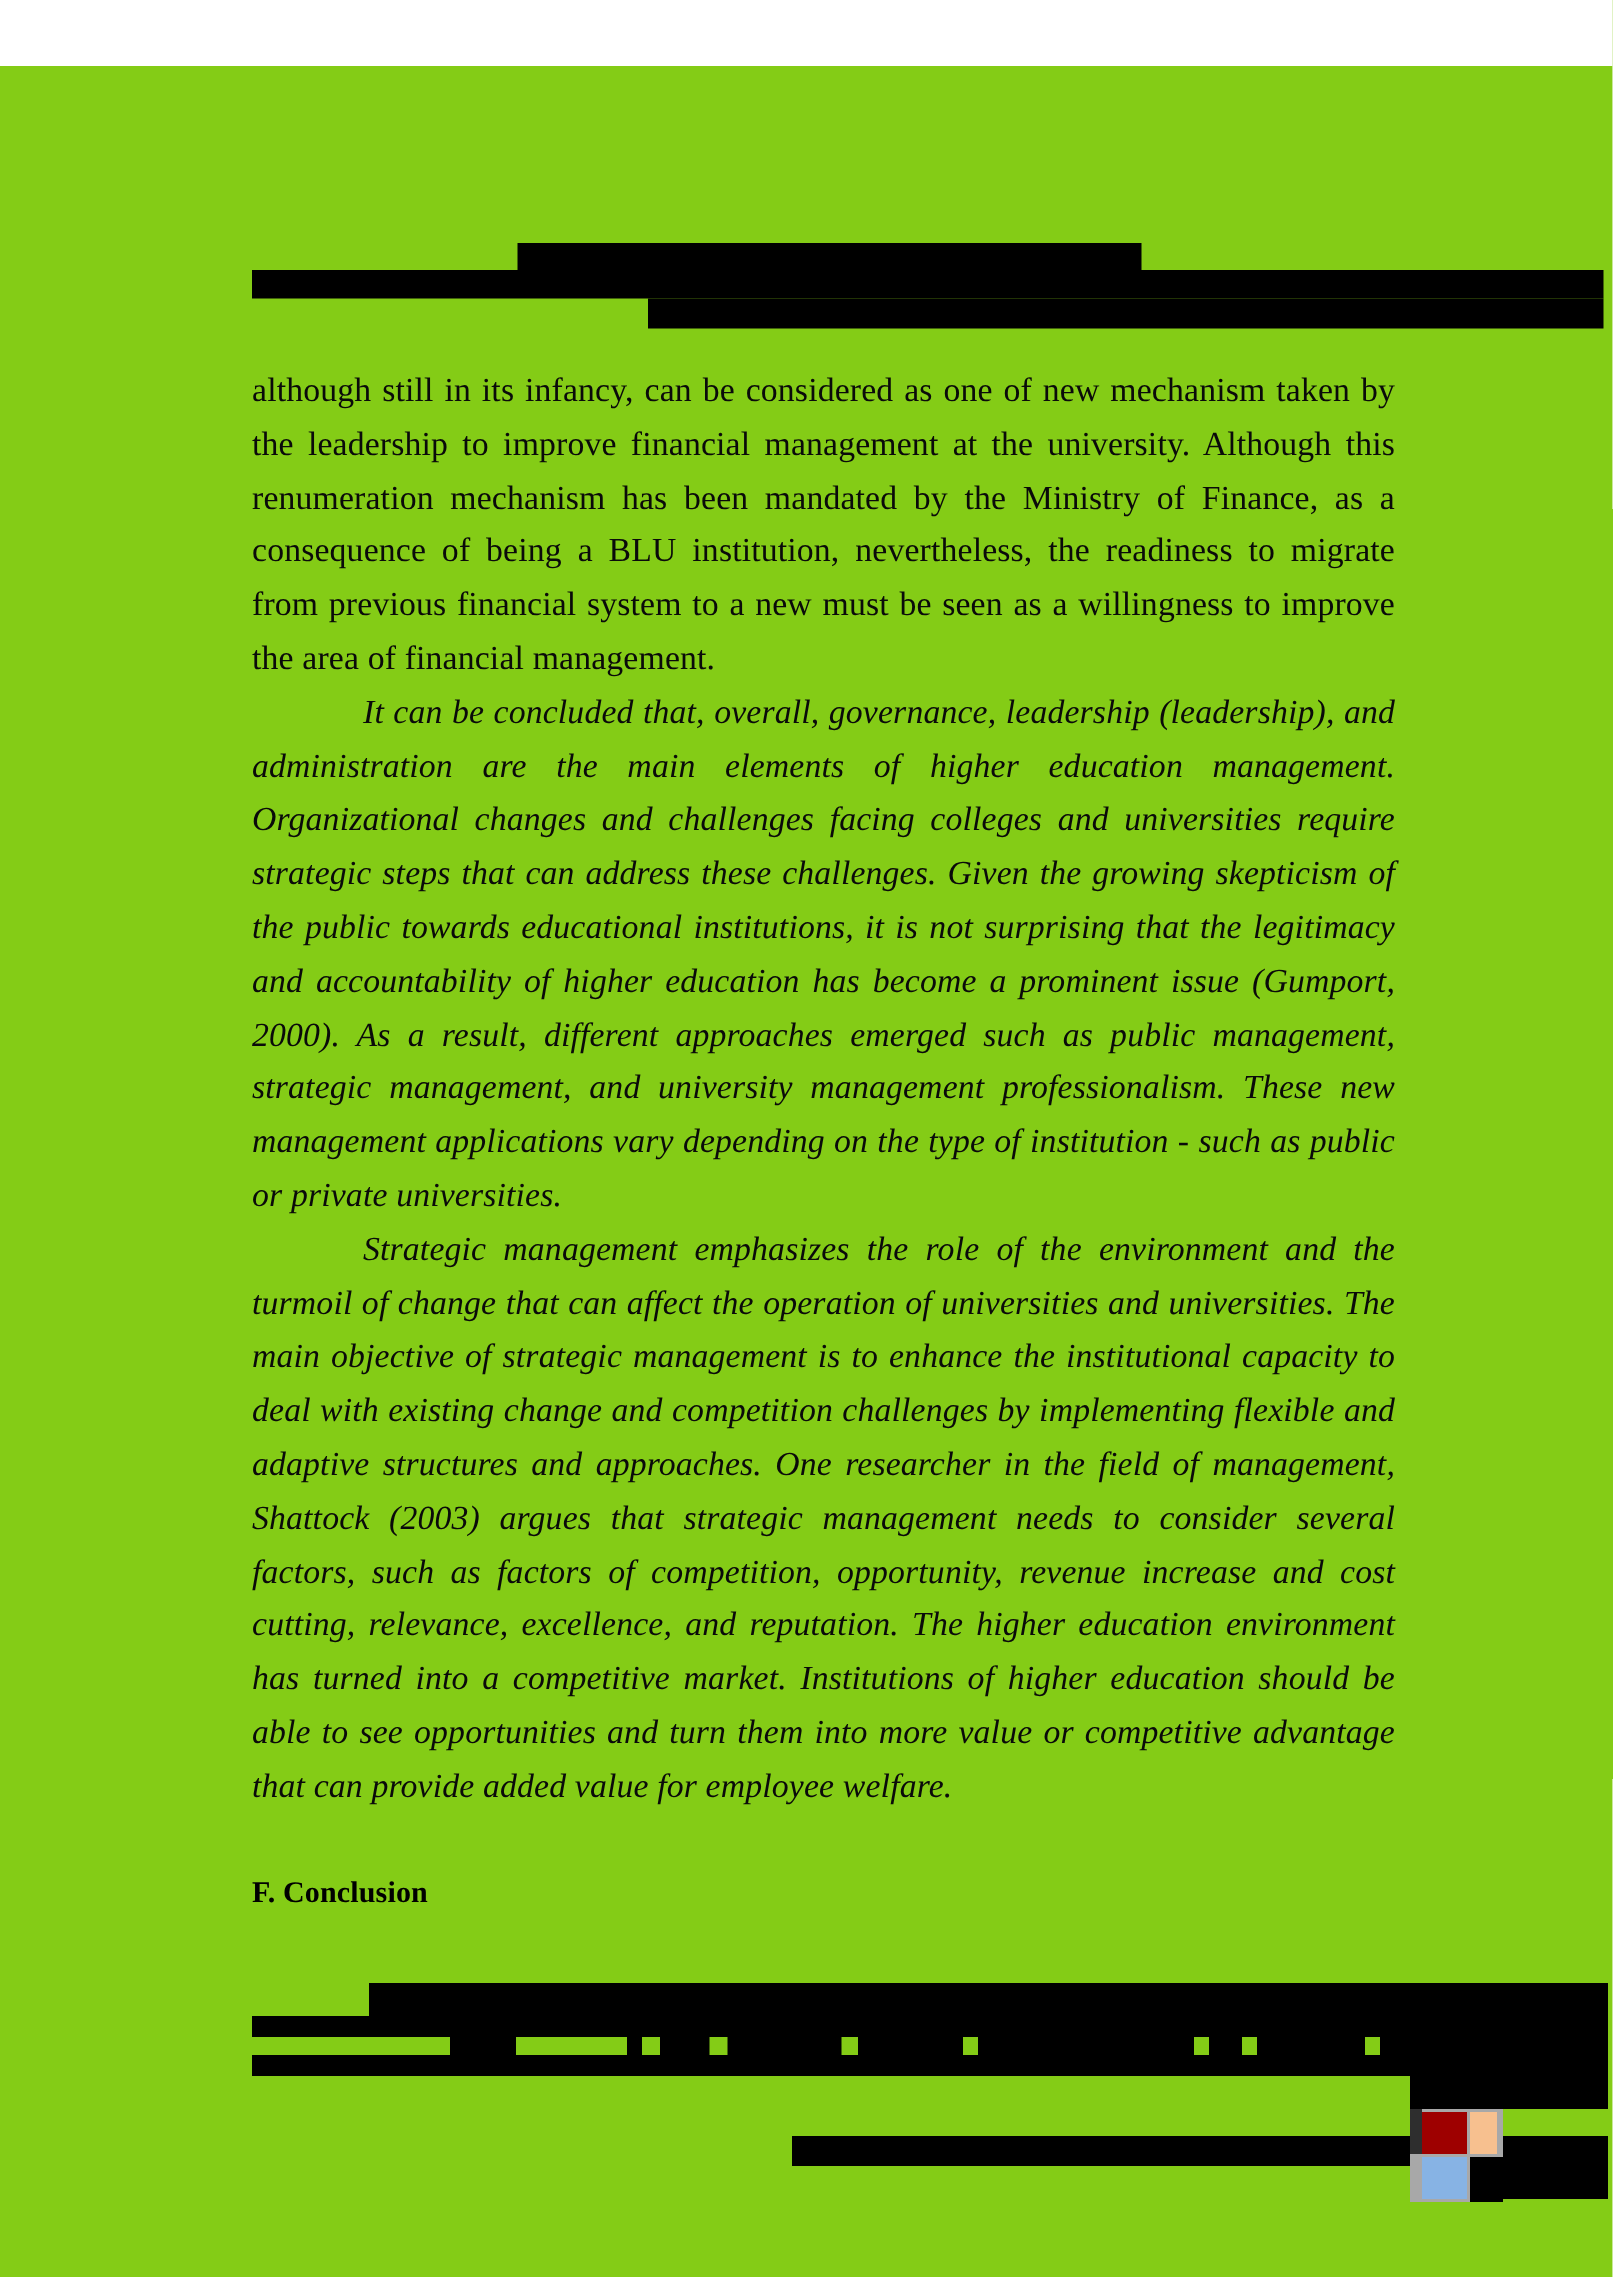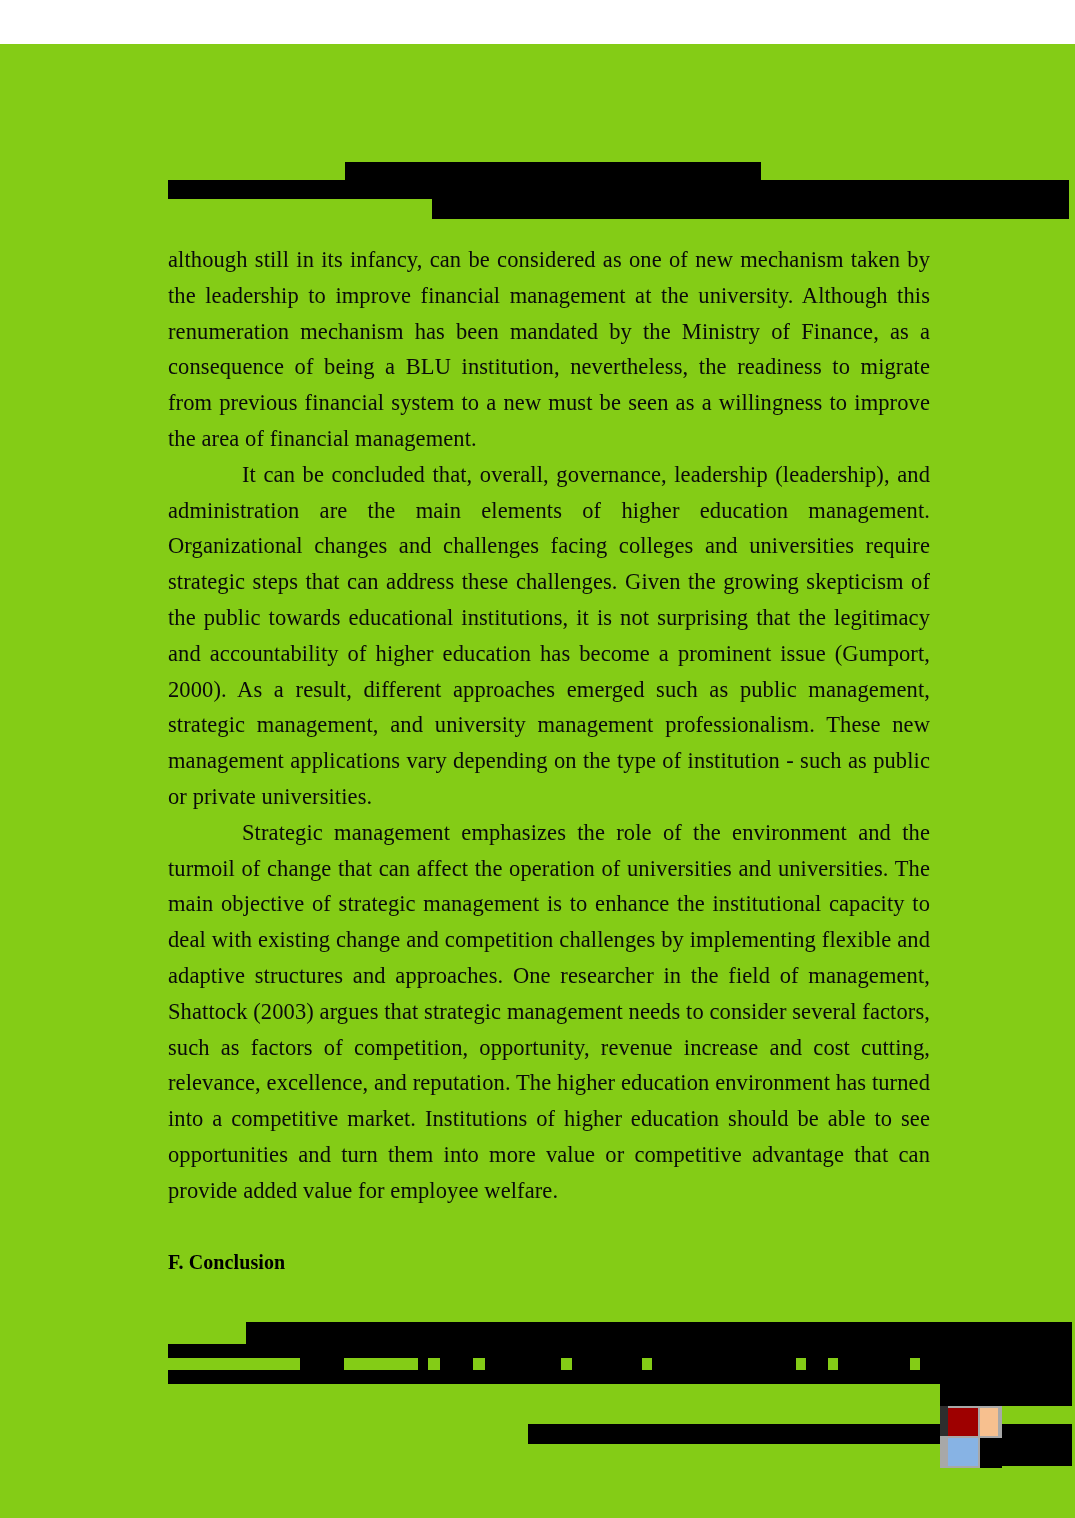--- a/index.html
+++ b/index.html
@@ -46,20 +46,21 @@
     text-align: justify;
     text-justify: inter-word;
     font-size: 22.5px;
     line-height: 35.8px;
     color: #0a0a0a;
     letter-spacing: 0.1px;
   }
 
   .para.indent {
     text-indent: 74px;
+    font-style: italic;
   }
 
   .section-heading {
     margin: 0;
     font-size: 20px;
     line-height: 34px;
     font-weight: bold;
     color: #000000;
     letter-spacing: 0.1px;
   }

